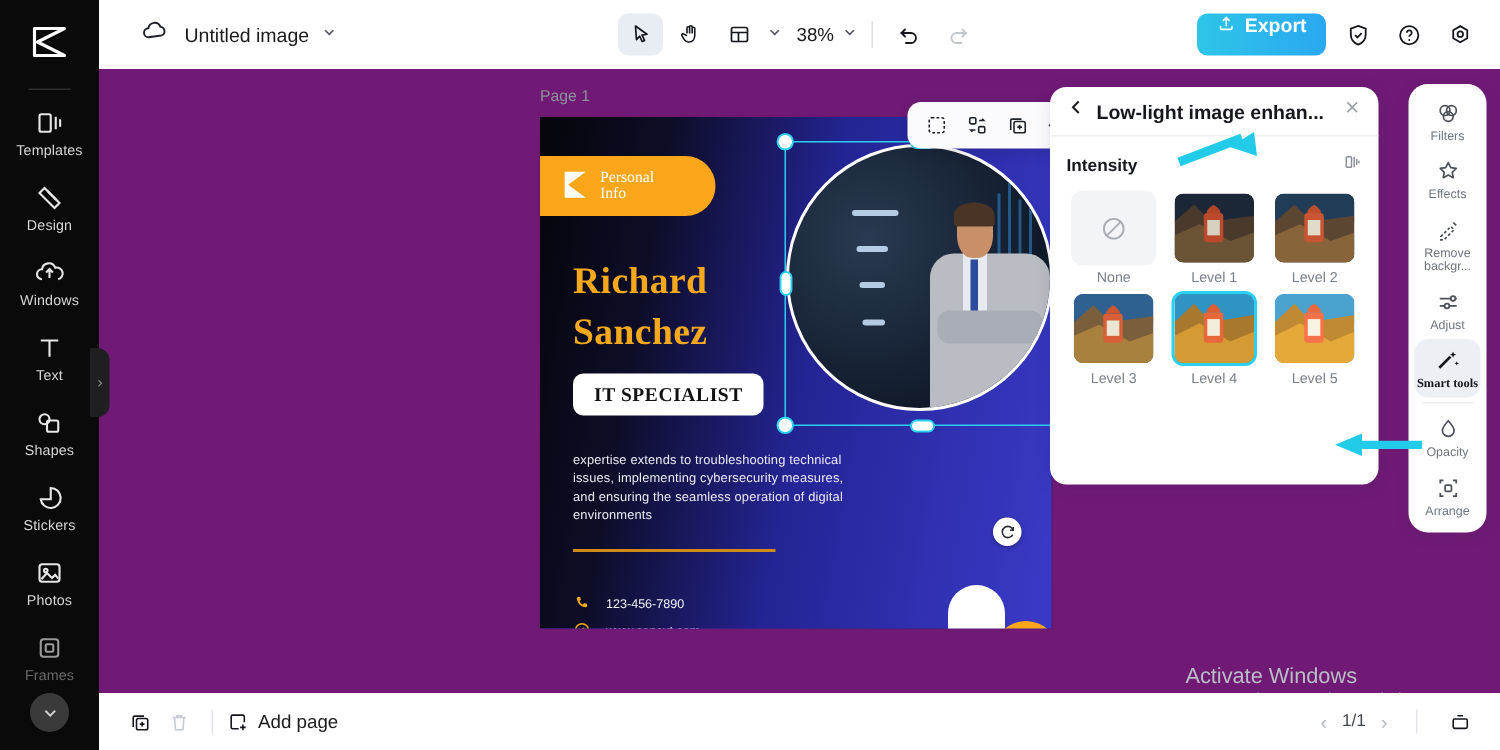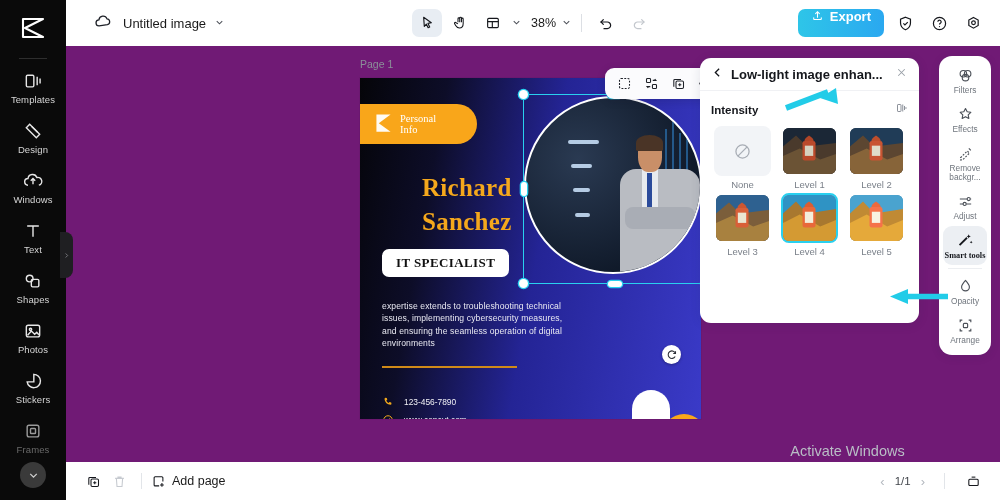--- a/index.html
+++ b/index.html
@@ -81,21 +81,21 @@
   }
   .card-badge {
     position:absolute; left:0; top:26px; width:117px; height:40px;
     background:#f9a61a; border-radius: 0 22px 22px 0;
     display:flex; align-items:center; gap:7px; padding-left:14px;
   }
   .badge-logo { width:19px; height:22px; }
   .badge-text { color:#fff; font-family:"Liberation Serif", serif; font-size:10.5px; line-height:11px; }
   .name-line {
     position:absolute; left:22px; color:#f5a81c;
-    font-family:"Liberation Serif", serif; font-size:25px; font-weight:700; letter-spacing:.3px;margin-left:40px;
+    font-family:"Liberation Serif", serif; font-size:25px; font-weight:700; letter-spacing:.3px;
   }
   #name-first { top:96px; }
   #name-last { top:130px; }
   .role-pill {
     position:absolute; left:22px; top:171px; background:#fff; border-radius:7px;
     padding:6px 14px; font-family:"Liberation Serif", serif; font-size:13px;
     font-weight:700; color:#111; letter-spacing:.4px;
   }
   .card-desc {
     position:absolute; left:22px; top:222px; width:195px; color:#e9e9f2;
@@ -257,31 +257,31 @@
   </div>
   <div class="rail-item">
     <svg class="ico" viewBox="0 0 24 24" fill="none" stroke="#e6e6e6" stroke-width="1.7">
         <circle cx="8" cy="9" r="4"></circle>
         <rect x="10" y="10" width="9" height="9" rx="1.5"></rect>
       </svg>
     <span class="lbl">Shapes</span>
   </div>
   <div class="rail-item">
     <svg class="ico" viewBox="0 0 24 24" fill="none" stroke="#e6e6e6" stroke-width="1.7">
+        <path d="M13 4a8 8 0 11-8 9h8z"></path>
+      </svg>
+    <span class="lbl">Stickers</span>
+  </div>
+  <div class="rail-item">
+    <svg class="ico" viewBox="0 0 24 24" fill="none" stroke="#e6e6e6" stroke-width="1.7">
         <rect x="4" y="5" width="16" height="14" rx="2.2"></rect>
         <circle cx="9" cy="10" r="1.4"></circle>
         <path d="M5.5 17l4.5-5 4 4 2.5-2.5 2.5 3"></path>
       </svg>
     <span class="lbl">Photos</span>
-  </div>
-  <div class="rail-item">
-    <svg class="ico" viewBox="0 0 24 24" fill="none" stroke="#e6e6e6" stroke-width="1.7">
-        <path d="M13 4a8 8 0 11-8 9h8z"></path>
-      </svg>
-    <span class="lbl">Stickers</span>
   </div>
   <div class="rail-item dim">
     <svg class="ico" viewBox="0 0 24 24" fill="none" stroke="#9a9a9a" stroke-width="1.7">
         <rect x="5" y="5" width="14" height="14" rx="2.2"></rect>
         <rect x="9" y="9" width="6" height="6" rx="1"></rect>
       </svg>
     <span class="lbl">Frames</span>
   </div>
 
   <div class="rail-chevron">

